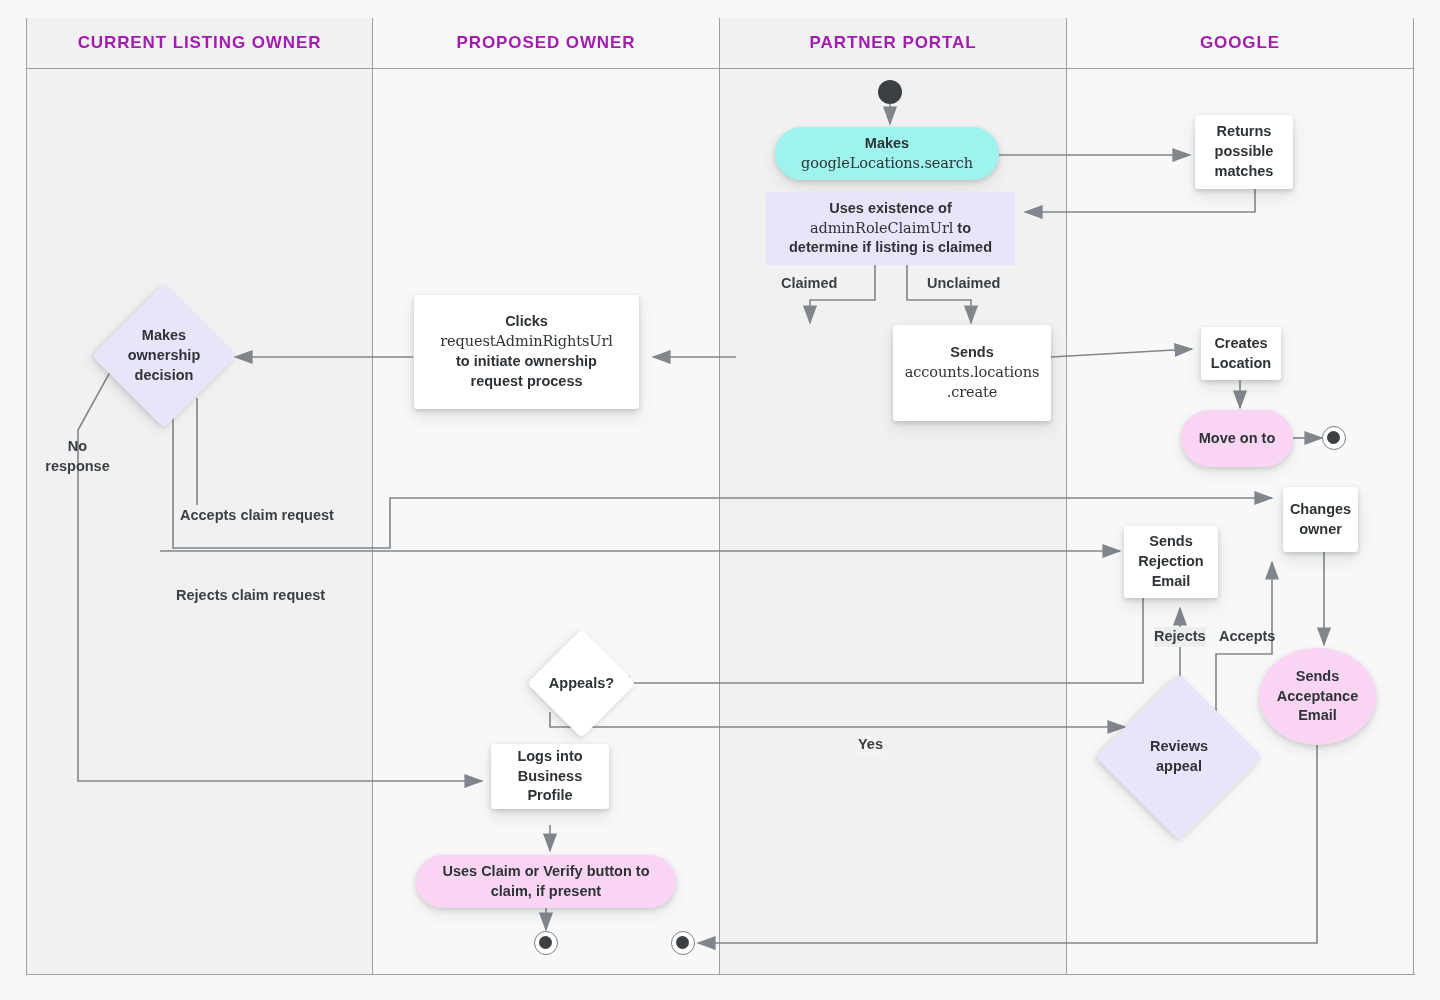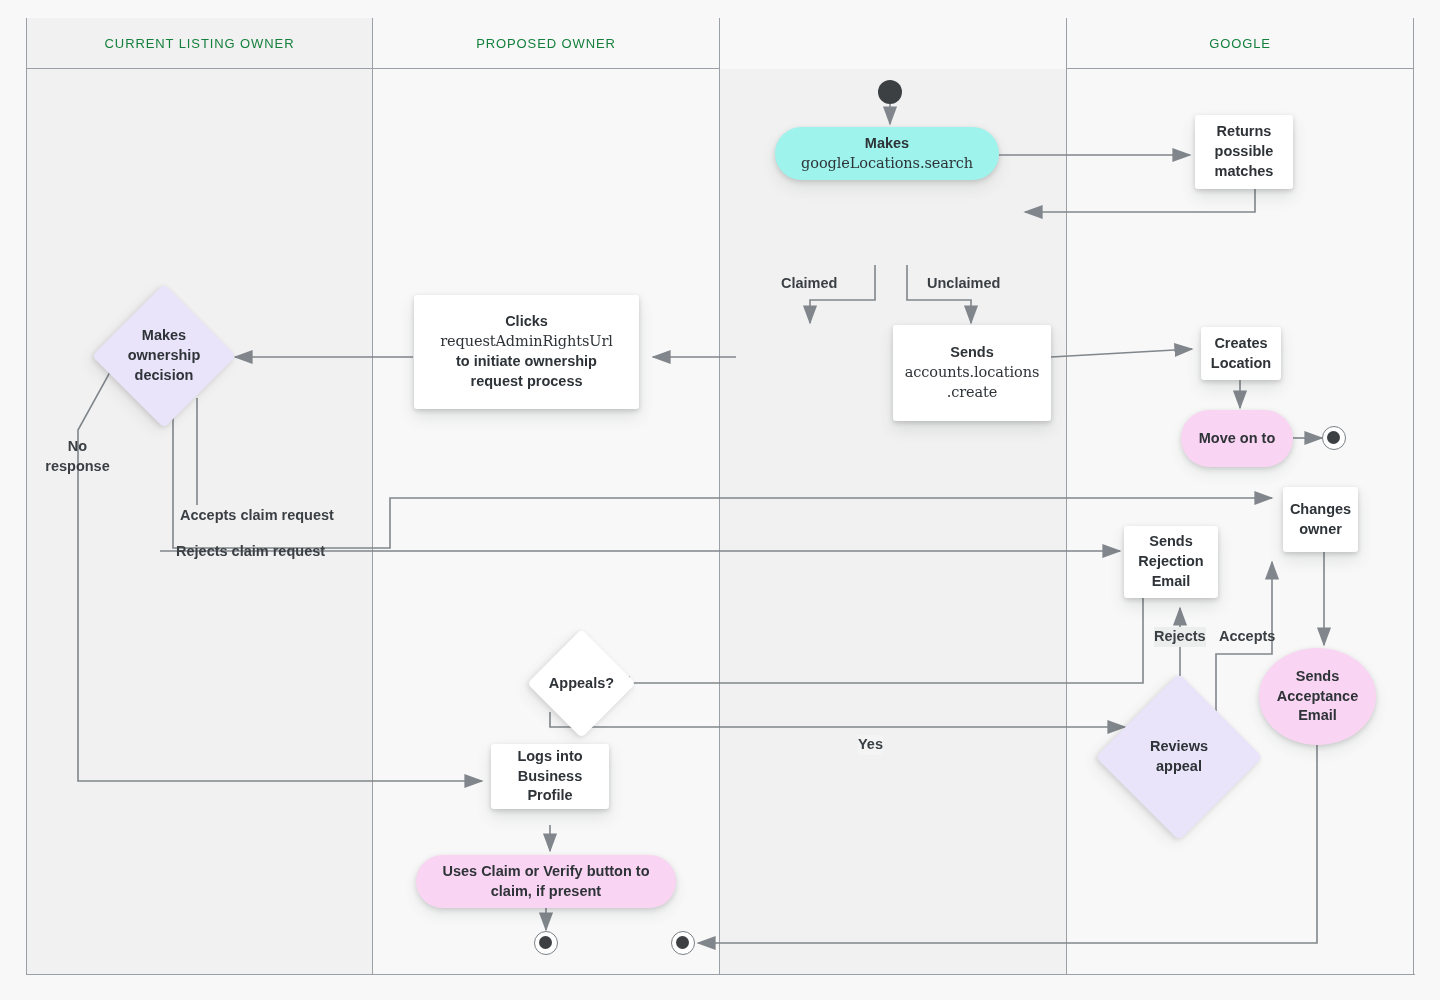--- a/index.html
+++ b/index.html
@@ -27,24 +27,24 @@
   }
   .lane.first { border-left: 1px solid #9aa0a6; }
   .lane-head {
     position: absolute;
     top: 0; left: 0; right: 0;
     height: 51px;
     border-bottom: 1px solid #9aa0a6;
     display: flex; align-items: center; justify-content: center;
   }
   .lane-head span {
-    font-size: 13px;
-    font-weight: normal;
+    font-size: 17px;
+    font-weight: bold;
     letter-spacing: 0.9px;
-    color: #15803d;
+    color: #a21caf;
   }
   .lane-body { position: absolute; top: 51px; left: 0; right: 0; bottom: 0; }
   .lane-bottom-border {
     position:absolute; left:26px; top:974px; width:1389px;
     border-top:1px solid #9aa0a6;
   }
 
   
   .node {
     position: absolute;
@@ -160,20 +160,23 @@
   </div>
 
   <div class="lane" style="left:373px; width:347px;">
     <div class="lane-head" style="background:#f8f8f8;">
       <span>PROPOSED OWNER</span>
     </div>
     <div class="lane-body" style="background:#f8f8f8;"></div>
   </div>
 
   <div class="lane" style="left:720px; width:347px;">
+    <div class="lane-head" style="background:#f1f1f1;">
+      <span>PARTNER PORTAL</span>
+    </div>
     <div class="lane-body" style="background:#f1f1f1;"></div>
   </div>
 
   <div class="lane" style="left:1067px; width:347px;">
     <div class="lane-head" style="background:#f8f8f8;">
       <span>GOOGLE</span>
     </div>
     <div class="lane-body" style="background:#f8f8f8;"></div>
   </div>
 
@@ -242,20 +245,27 @@
     <div>Makes</div>
     <div class="mono" style="font-size:14.5px;">googleLocations.search</div>
   </div>
 
   <div class="node box" style="left:1195px; top:115px; width:98px; height:74px; flex-direction:column;">
     <span style="white-space:pre-line;">Returns
 possible
 matches</span>
   </div>
 
+  <div class="node rect-lav" style="left:766px; top:192px; width:249px; height:73px; flex-direction:column;">
+    <div>Uses existence of</div>
+    <div>
+      <span class="mono">adminRoleClaimUrl</span><span> to</span>
+    </div>
+    <div>determine if listing is claimed</div>
+  </div>
 
 
   <div class="node box" style="left:893px; top:325px; width:158px; height:96px; flex-direction:column;">
     <div>Sends</div>
     <div class="mono">accounts.locations</div>
     <div class="mono">.create</div>
   </div>
 
   <div class="node box" style="left:414px; top:295px; width:225px; height:114px; flex-direction:column;">
     <div>Clicks</div>
@@ -317,18 +327,18 @@
   <div class="node pill-pink" style="left:416px; top:855px; width:260px; height:53px;">
     <span style="white-space:pre-line;">Uses Claim or Verify button to
 claim, if present</span>
   </div>
 
   <div class="edge-label" style="left:781px; top:274px;">Claimed</div>
   <div class="edge-label" style="left:927px; top:274px;">Unclaimed</div>
   <div class="edge-label" style="left:40px;  top:437px; text-align:center; width:75px;">No
 response</div>
   <div class="edge-label" style="left:180px; top:506px;">Accepts claim request</div>
-  <div class="edge-label" style="left:176px; top:542px;text-align:right;">Rejects claim request</div>
+  <div class="edge-label" style="left:176px; top:586px;text-align:right;">Rejects claim request</div>
   <div class="edge-label" style="left:1154px; top:627px; background:#eceded;">Rejects</div>
   <div class="edge-label" style="left:1219px; top:627px;">Accepts</div>
   <div class="edge-label" style="left:858px; top:735px; background:#f4f4f4;">Yes</div>
 
 </div>
 
 </body></html>

